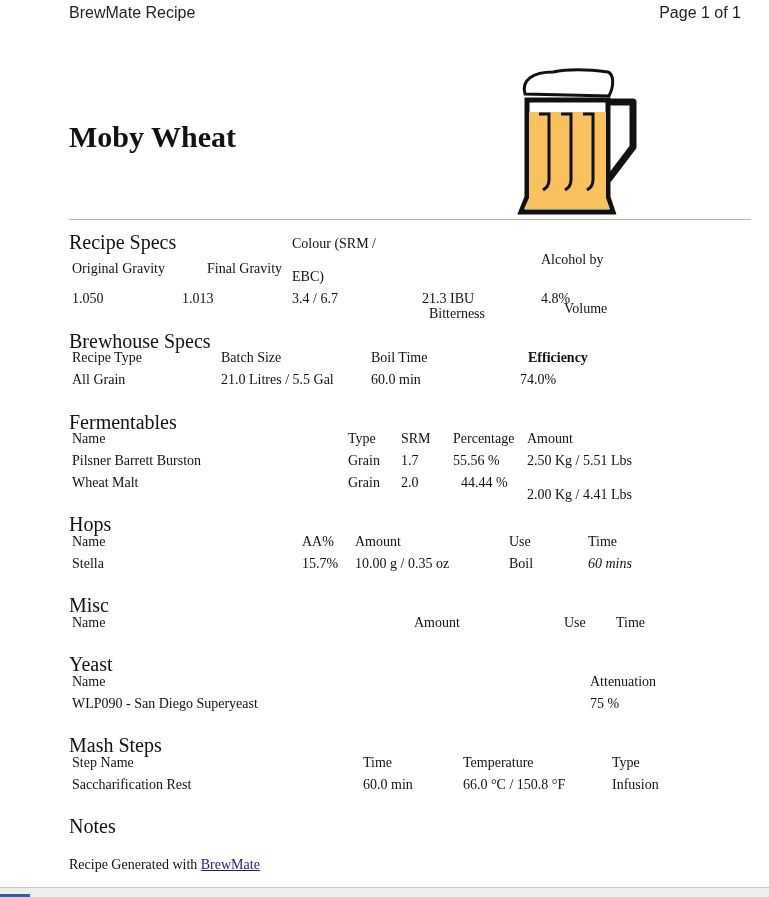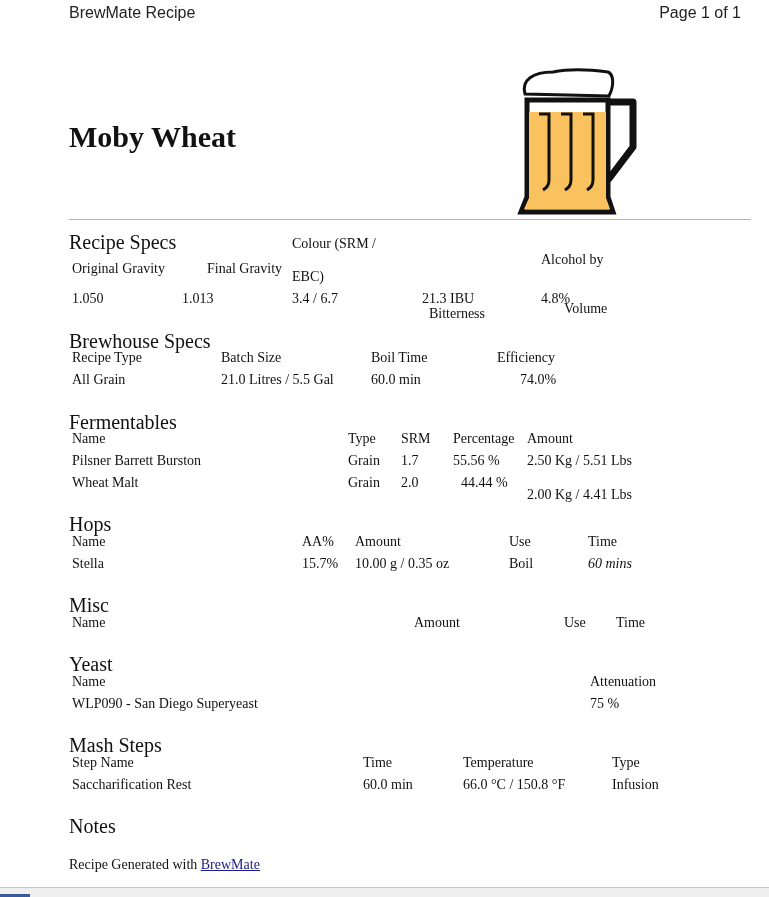--- a/index.html
+++ b/index.html
@@ -48,21 +48,21 @@
 <div class="abs" style="left:72px;top:291px;">1.050</div>
 <div class="abs" style="left:182px;top:291px;">1.013</div>
 <div class="abs" style="left:292px;top:291px;">3.4 / 6.7</div>
 <div class="abs" style="left:422px;top:291px;">21.3 IBU</div>
 <div class="abs" style="left:541px;top:291px;">4.8%</div>
 
 <div class="abs sec" style="left:69px;top:330px;">Brewhouse Specs</div>
 <div class="abs" style="left:72px;top:350px;">Recipe Type</div>
 <div class="abs" style="left:221px;top:350px;">Batch Size</div>
 <div class="abs" style="left:371px;top:350px;">Boil Time</div>
-<div class="abs" style="left:497px;top:350px;">Efficiency</div>
+<div class="abs" style="left:528px;top:350px;font-weight:bold;">Efficiency</div>
 <div class="abs" style="left:72px;top:372px;">All Grain</div>
 <div class="abs" style="left:221px;top:372px;">21.0 Litres / 5.5 Gal</div>
 <div class="abs" style="left:371px;top:372px;">60.0 min</div>
 <div class="abs" style="left:520px;top:372px;">74.0%</div>
 
 <div class="abs sec" style="left:69px;top:411px;">Fermentables</div>
 <div class="abs" style="left:72px;top:431px;">Name</div>
 <div class="abs" style="left:348px;top:431px;">Type</div>
 <div class="abs" style="left:401px;top:431px;">SRM</div>
 <div class="abs" style="left:453px;top:431px;">Percentage</div>

